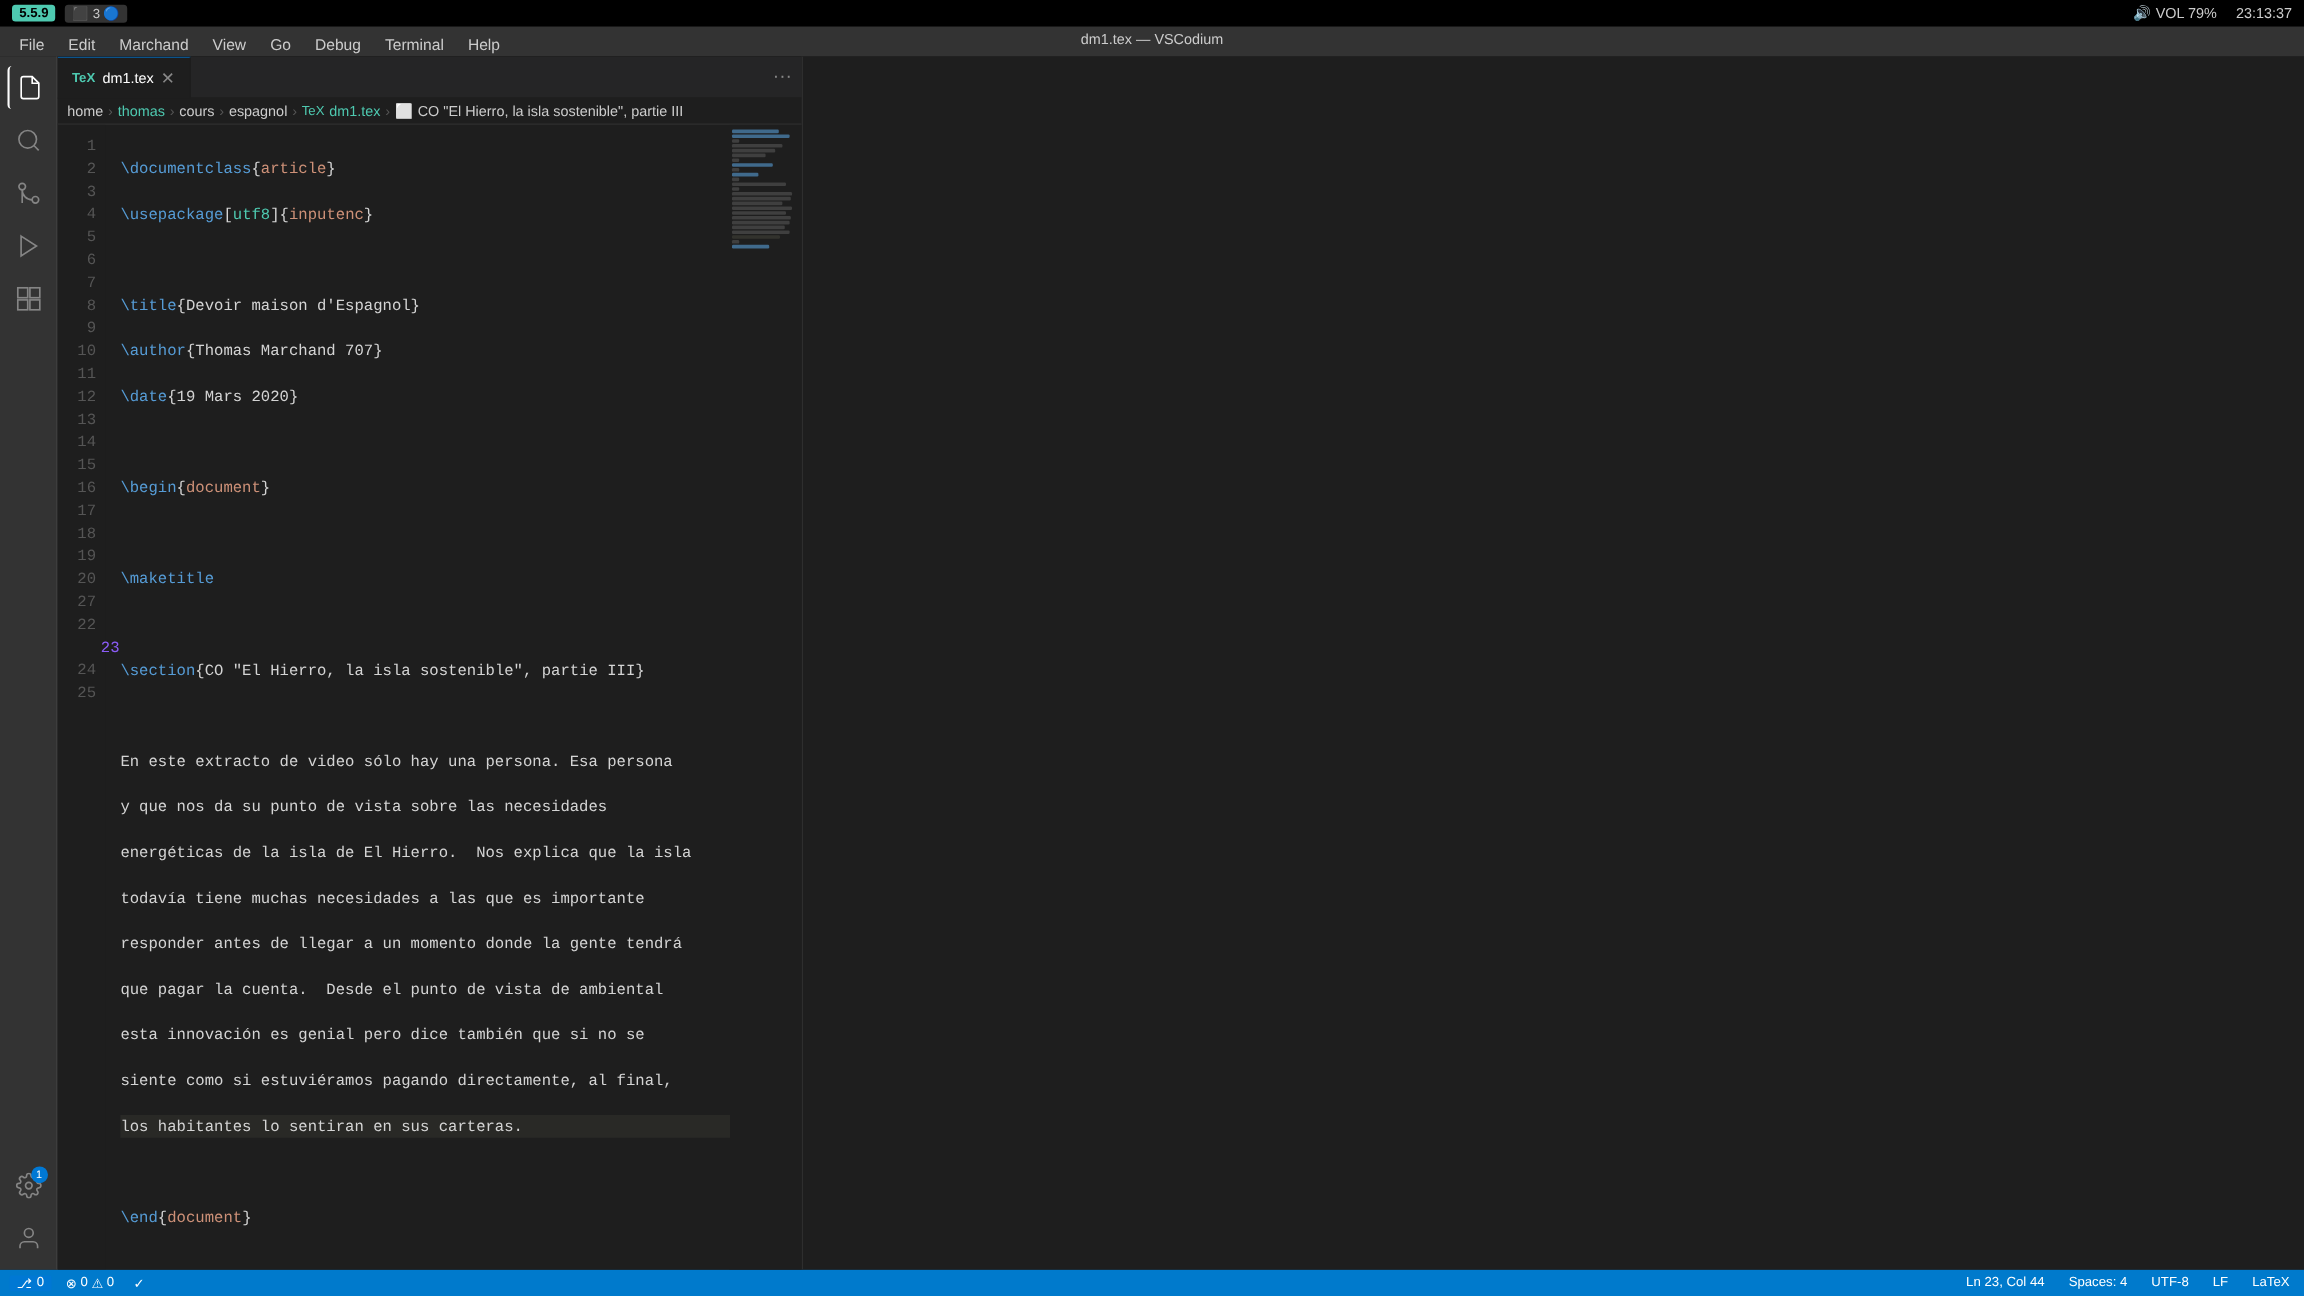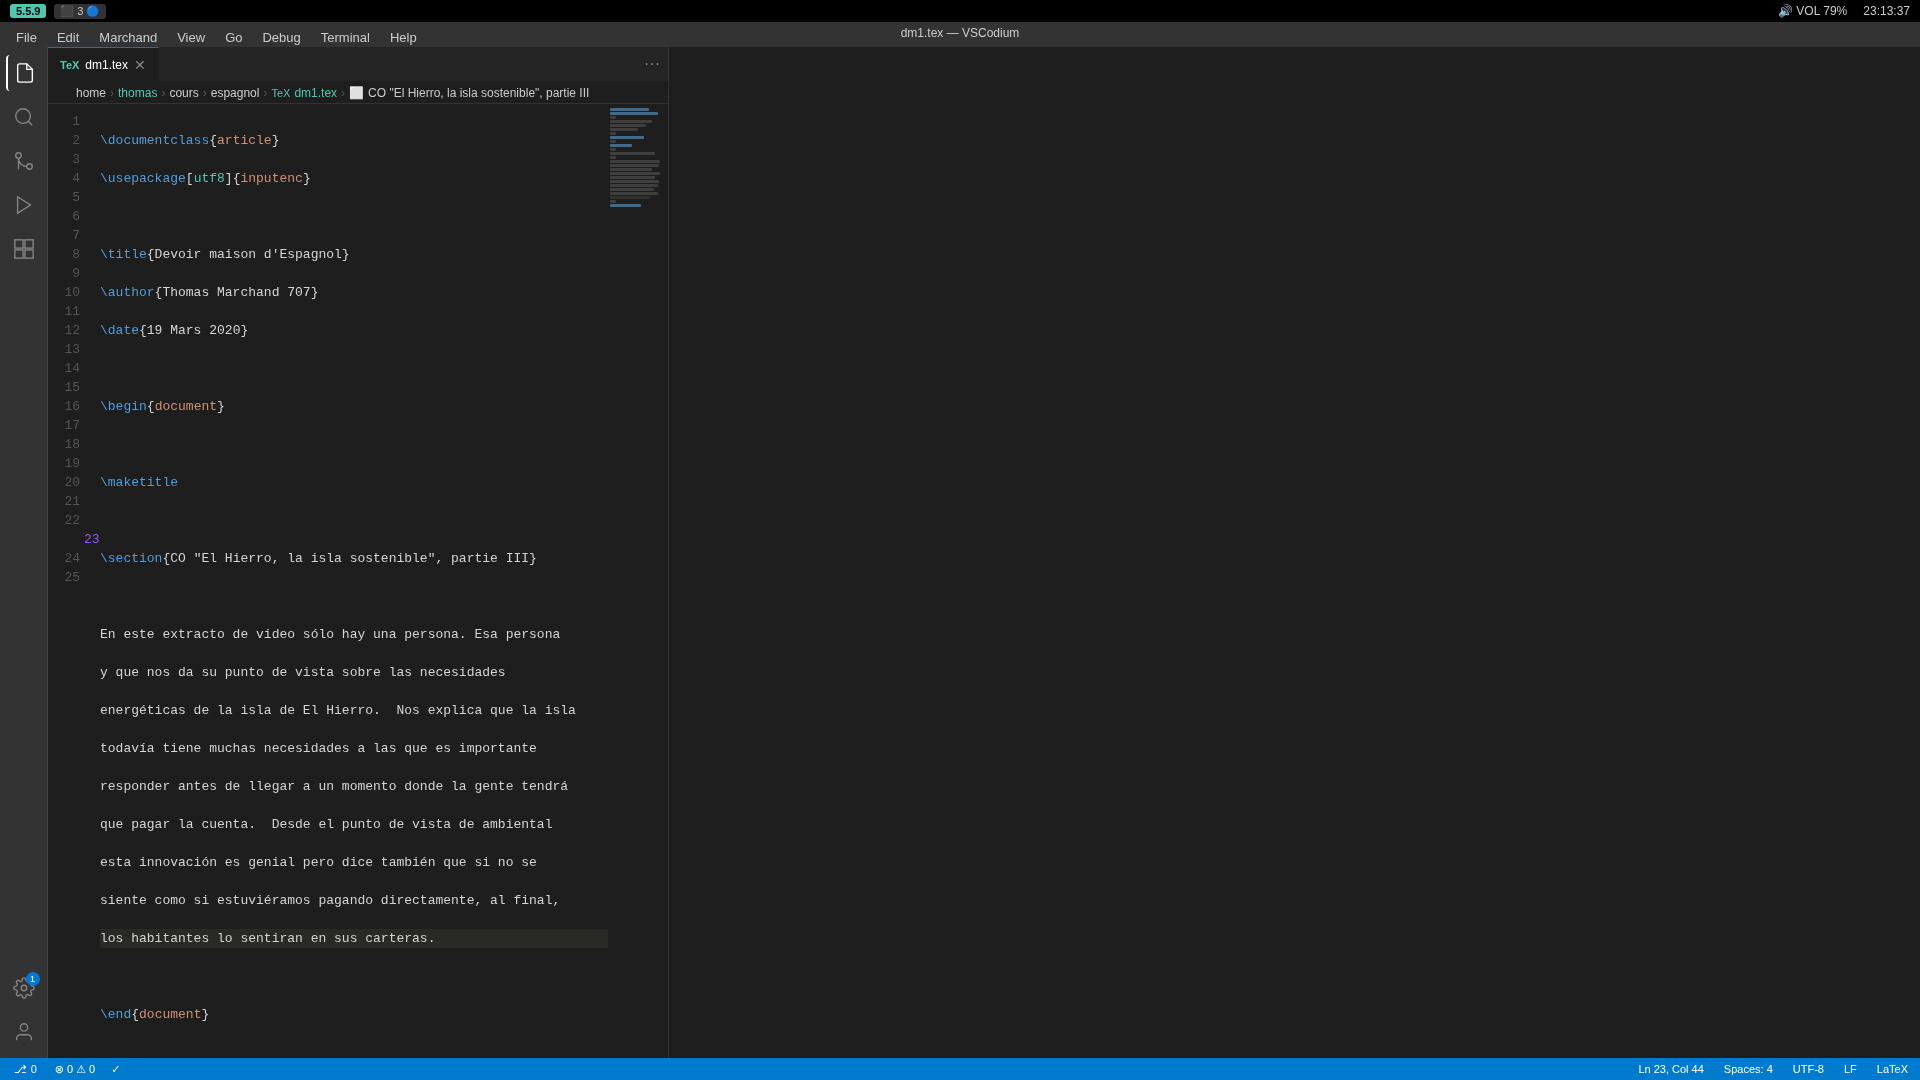--- a/index.html
+++ b/index.html
@@ -121,21 +121,21 @@
     .tab-icon-tex { color: #4ec9b0; font-size: 11px; font-weight: bold; }
     .tab-spacer { flex: 1; }
     .tab-action-btn { color: #888; padding: 0 8px; cursor: pointer; font-size: 16px; }
 
     
     .breadcrumb {
       height: 22px;
       background: #1e1e1e;
       display: flex;
       align-items: center;
-      padding: 0 28px;
+      padding: 0 8px;
       font-size: 12px;
       color: #888;
       gap: 4px;
       border-bottom: 1px solid #333;
     }
     .breadcrumb span { color: #ccc; }
     .breadcrumb .sep { color: #555; }
 
     
     #left-editor {
@@ -370,21 +370,21 @@
           <span class="line-num">11</span>
           <span class="line-num">12</span>
           <span class="line-num">13</span>
           <span class="line-num">14</span>
           <span class="line-num">15</span>
           <span class="line-num">16</span>
           <span class="line-num">17</span>
           <span class="line-num">18</span>
           <span class="line-num">19</span>
           <span class="line-num">20</span>
-          <span class="line-num">21</span>
+          <span class="line-num">27</span>
           <span class="line-num">22</span>
           <span class="line-num" style="color:#8b5cf6;padding-left:36px;">23</span>
           <span class="line-num">24</span>
           <span class="line-num">25</span>
         </div>
         <div id="code-content">
 <span class="code-line"><span class="kw">\documentclass</span><span class="normal">{</span><span class="arg">article</span><span class="normal">}</span></span>
 <span class="code-line"><span class="kw">\usepackage</span><span class="normal">[</span><span class="arg2">utf8</span><span class="normal">]{</span><span class="arg">inputenc</span><span class="normal">}</span></span>
 <span class="code-line"></span>
 <span class="code-line"><span class="kw">\title</span><span class="normal">{Devoir maison d'Espagnol}</span></span>

